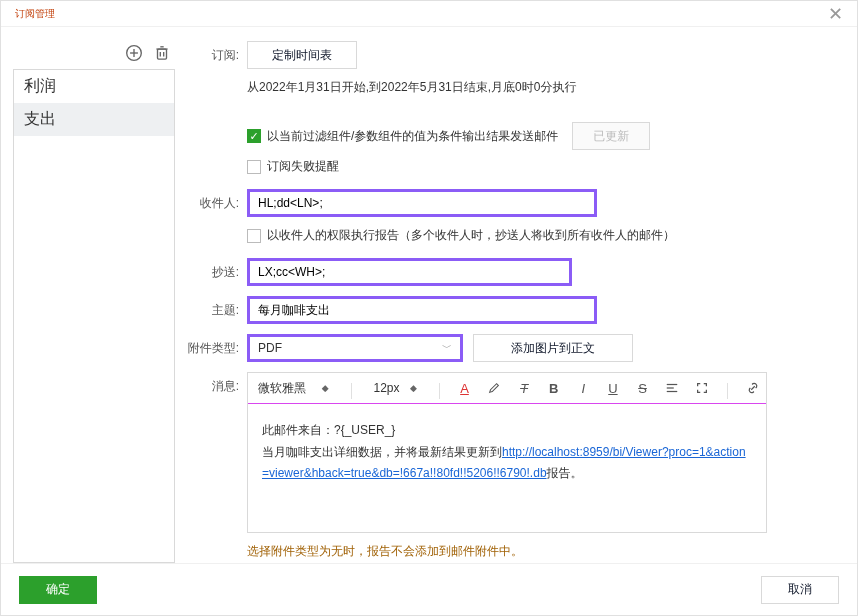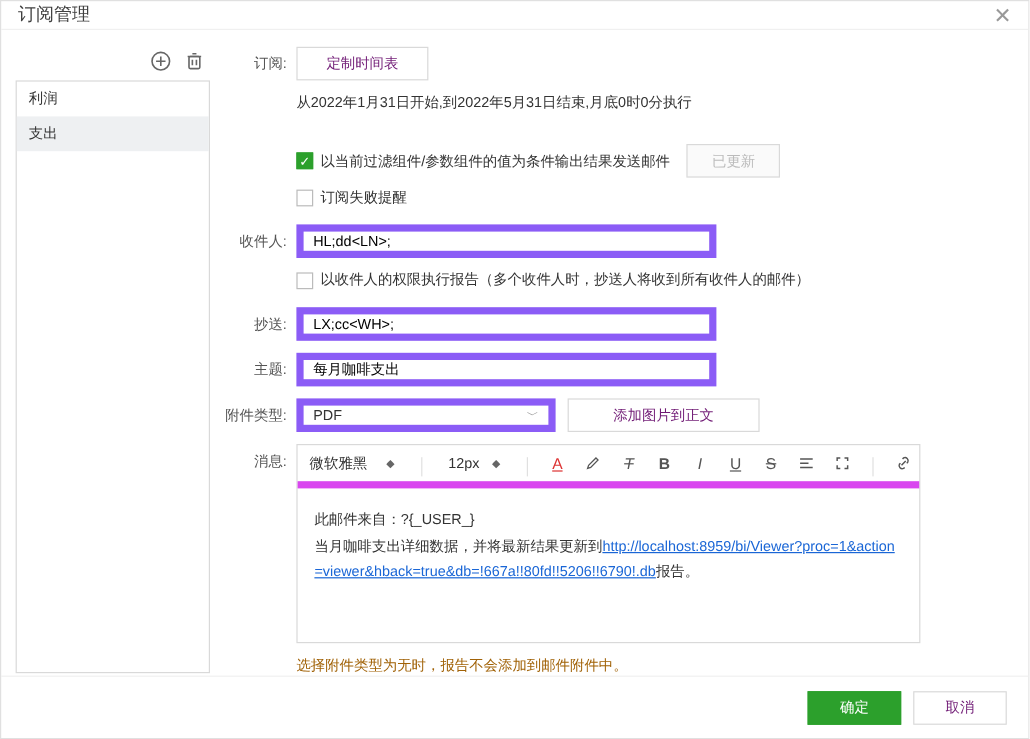--- a/index.html
+++ b/index.html
@@ -19,21 +19,21 @@
   flex-direction: column;
   border: 1px solid #e0e0e0;
 }
 .titlebar {
   height: 36px;
   display: flex;
   align-items: center;
   padding: 0 14px;
   border-bottom: 1px solid #f0f0f0;
 }
-.titlebar .title { flex: 1; font-size: 15px; color: #404040; }
+.titlebar .title { flex: 1; font-size: 10px; color: #c2410c; }
 .titlebar .close { font-size: 18px; color: #999; cursor: pointer; line-height: 1; }
 .body {
   flex: 1;
   display: flex;
   padding: 14px 12px 0 12px;
   gap: 12px;
 }
 .left {
   width: 162px;
 }
@@ -46,21 +46,21 @@
   padding-right: 4px;
 }
 .icon-btn { cursor: pointer; display: inline-flex; align-items: center; justify-content: center; width: 18px; height: 18px; color: #666; }
 .list {
   border: 1px solid #d9d9d9;
   height: 494px;
   margin-top: 4px;
 }
 .list-item {
   padding: 6px 10px;
-  font-size: 12px;
+  font-size: 16px;
   cursor: pointer;
 }
 .list-item.selected { background: #eef0f2; }
 .right {
   flex: 1;
   padding-right: 6px;
 }
 .form-row {
   display: flex;
   align-items: center;
@@ -75,33 +75,33 @@
   margin-right: 8px;
   flex-shrink: 0;
 }
 .btn {
   border: 1px solid #d9d9d9;
   background: #fff;
   height: 28px;
   padding: 0 16px;
   font-size: 12px;
   cursor: pointer;
-  color: #701a75;
+  color: #0f172a;
 }
 .btn.primary {
   background: #2ca02c;
   border-color: #2ca02c;
   color: #fff;
 }
 .btn.disabled {
   color: #bbb;
   background: #fafafa;
 }
 .text-input, .select {
-  border: 6px solid #8b5cf6;
+  border: 3px solid #8b5cf6;
   height: 28px;
   padding: 0 8px;
   font-size: 12px;
   background: #fff;
 }
 .select { display: flex; align-items: center; justify-content: space-between; cursor: pointer; }
 .select .chev { color: #999; font-size: 10px; margin-left: 6px; }
 .checkbox-row {
   display: flex;
   align-items: center;
@@ -117,21 +117,21 @@
 .indent-content { margin-left: 60px; }
 .editor {
   border: 1px solid #d9d9d9;
   width: 520px;
 }
 .editor-toolbar {
   display: flex;
   align-items: flex-end;
   gap: 16px;
   padding: 4px 6px;
-  border-bottom: 6px solid #d946ef;
+  border-bottom: 1px solid #d946ef;
 }
 .et-sel {
   border: none;
   font-size: 12px;
   height: 22px;
   display: flex;
   align-items: center;
   gap: 6px;
   cursor: pointer;
   padding: 0 4px;
@@ -149,21 +149,21 @@
   padding: 16px 14px;
   font-size: 12px;
   line-height: 1.8;
   color: #333;
 }
 .editor-body a { color: #1a66d6; text-decoration: underline; word-break: break-all; }
 .note { color: #a16207; font-size: 12px; margin-left: 60px; margin-top: 8px; }
 .footer {
   height: 52px;
   display: flex;
-  justify-content: flex-end;
+  justify-content: space-between;
   align-items: center;
   gap: 10px;
   padding: 12px 18px;
   border-top: 1px solid #f0f0f0;
 }
 .footer .btn { width: 78px; }
 </style>
 </head>
 <body>
 
@@ -222,21 +222,21 @@
         <div class="label">收件人:</div>
         <input class="text-input" style="width: 350px;" value="HL;dd&lt;LN&gt;;">
       </div>
       <div class="indent-content checkbox-row" style="margin-bottom:14px">
         <span class="cb"></span>
         <span>以收件人的权限执行报告（多个收件人时，抄送人将收到所有收件人的邮件）</span>
       </div>
 
       <div class="form-row">
         <div class="label">抄送:</div>
-        <input class="text-input" style="width: 350px;" value="LX;cc&lt;WH&gt;;">
+        <input class="text-input" style="width: 325px;" value="LX;cc&lt;WH&gt;;">
       </div>
 
       <div class="form-row">
         <div class="label">主题:</div>
         <input class="text-input" style="width: 350px;" value="每月咖啡支出">
       </div>
 
       <div class="form-row">
         <div class="label">附件类型:</div>
         <div class="select" style="width:216px">

